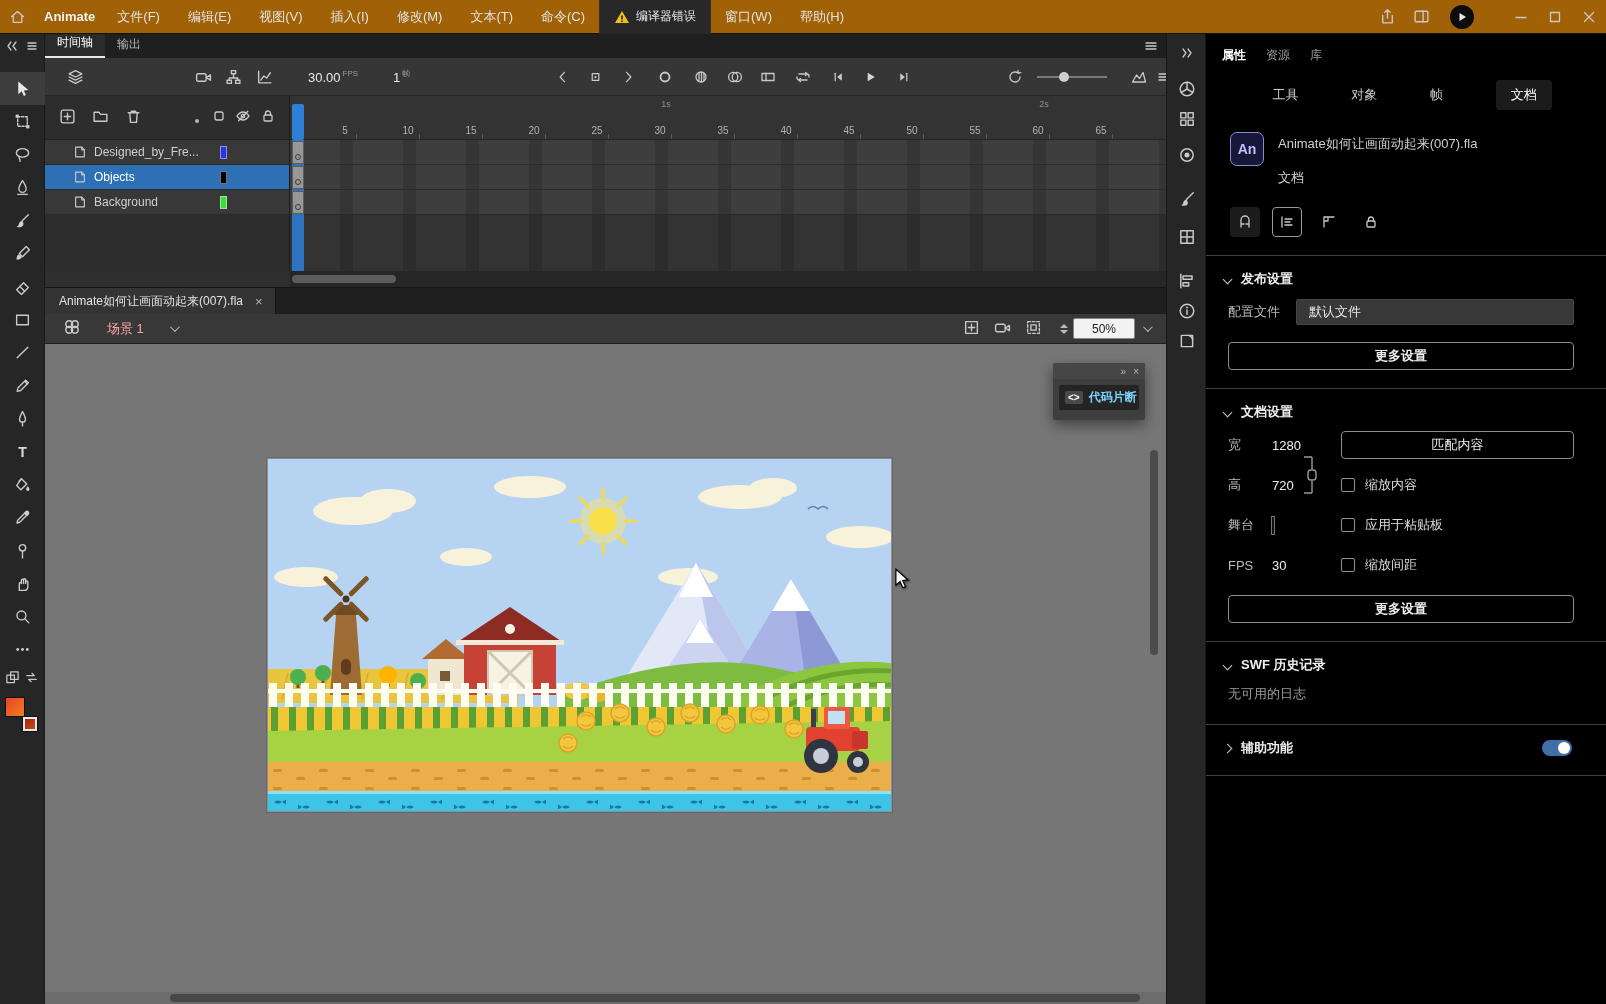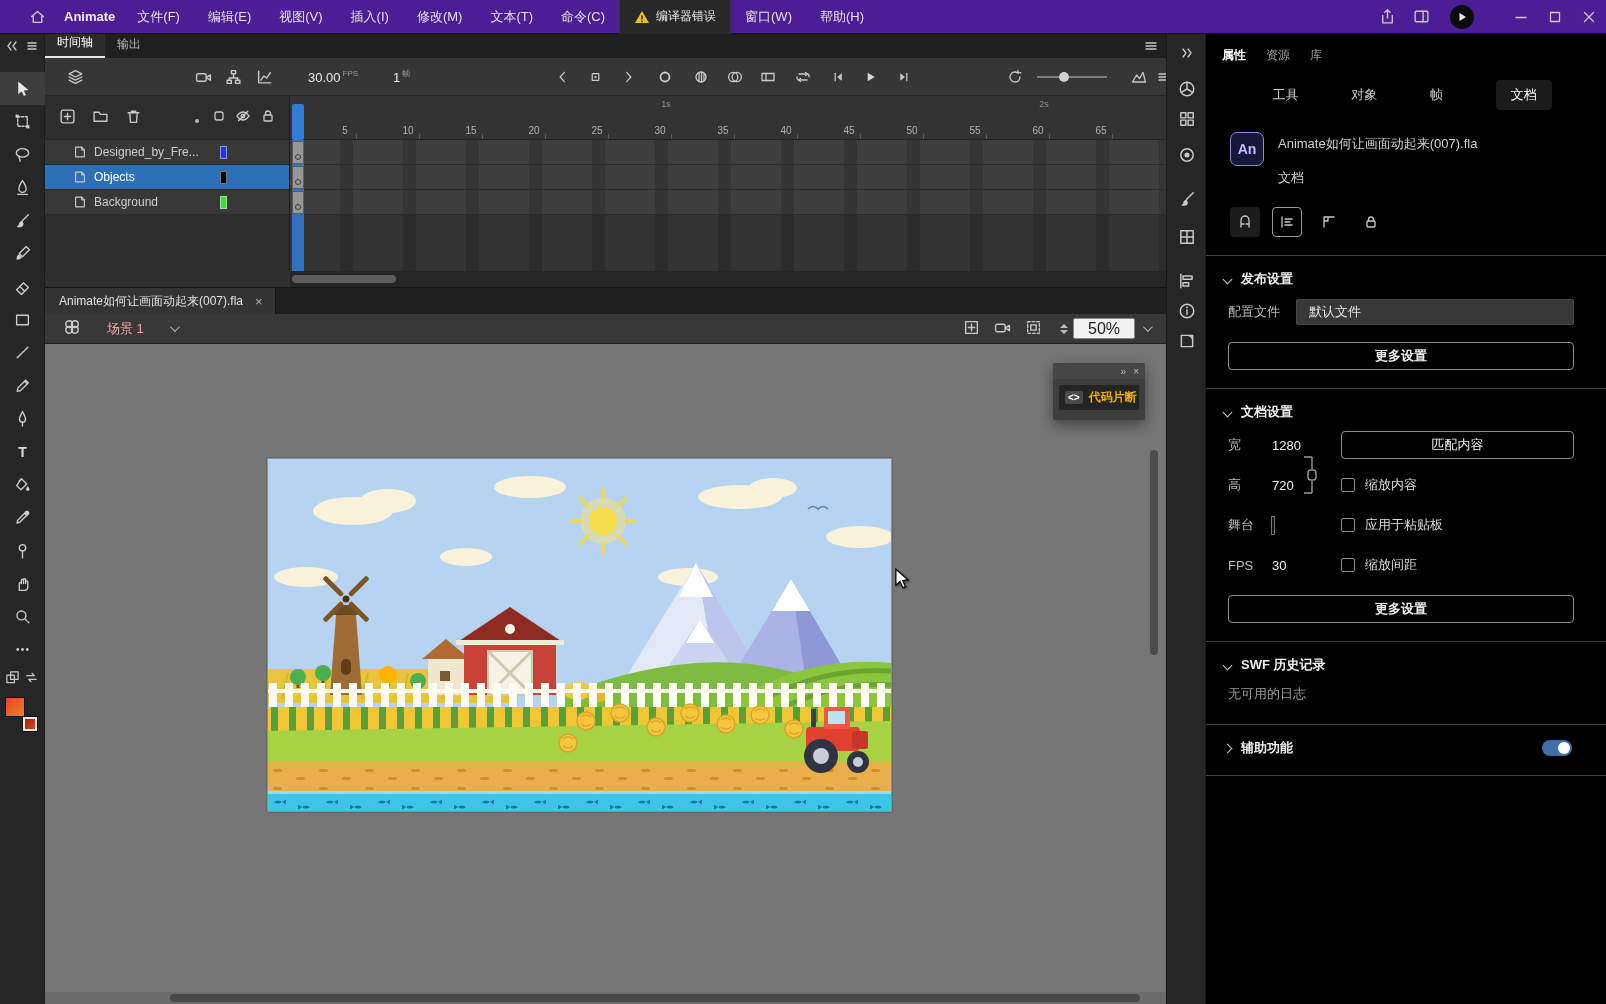--- a/index.html
+++ b/index.html
@@ -1,20 +1,20 @@
 <!DOCTYPE html>
 <html><head>
 <meta charset="utf-8">
 <style>
 *{margin:0;padding:0;box-sizing:border-box;font-family:"Liberation Sans",sans-serif;}
 html,body{width:1606px;height:1004px;overflow:hidden;background:#1d1d1d;}
 .win{position:relative;width:1606px;height:1004px;color:#d6d6d6;font-size:13px;}
 svg.ic{stroke:#c9c9c9;fill:none;stroke-width:1.3;stroke-linecap:round;stroke-linejoin:round;}
 
-.menubar{position:absolute;top:0;left:0;width:1606px;height:34px;background:#4c1d95;display:flex;align-items:center;z-index:60;border-bottom:1px solid #111;padding-left:20px;}
+.menubar{position:absolute;top:0;left:0;width:1606px;height:34px;background:#a16207;display:flex;align-items:center;z-index:60;border-bottom:1px solid #111;}
 .menubar .app{font-weight:bold;color:#f0f0f0;margin:0 8px 0 10px;}
 .menu-item{padding:0 14px;color:#e2e2e2;line-height:34px;cursor:default;}
 .err-group{display:flex;align-items:center;gap:6px;padding:0 14px;height:34px;border-left:1px solid #333;border-right:1px solid #333;background:#282828;}
 .err-group span{font-size:12px;color:#e8e8e8;font-family:Liberation Serif, serif;}
 .win-btns{display:flex;align-items:center;margin-left:18px;}
 .win-btn{width:34px;height:34px;display:flex;align-items:center;justify-content:center;}
 .play-circle{width:24px;height:24px;border-radius:50%;background:#0c0c0c;display:flex;align-items:center;justify-content:center;margin:0 12px;}
 
 .toolbar{position:absolute;top:34px;left:0;width:45px;height:970px;background:#262626;border-right:1px solid #1a1a1a;z-index:40;}
 .tb-top{height:24px;display:flex;align-items:center;justify-content:space-between;padding:0 6px;color:#9a9a9a;}
@@ -54,34 +54,34 @@
 .playhead-line{position:absolute;left:2px;top:44px;width:12px;bottom:0;background:rgba(46,127,214,.85);z-index:2;}
 .kf-cell{position:absolute;left:2px;width:12px;height:23px;background:#979797;border:1px solid #5c5c5c;z-index:4;}
 .kf-cell i{position:absolute;left:50%;bottom:3px;width:6px;height:6px;border:1px solid #3d3d3d;border-radius:50%;transform:translateX(-50%);display:block;}
 .tl-scroll{position:absolute;left:245px;right:0;bottom:0;height:16px;background:#262626;}
 .tl-thumb{position:absolute;left:2px;top:4px;width:104px;height:8px;background:#5c5c5c;border-radius:4px;}
 
 .doctabs{position:absolute;left:45px;top:288px;width:1121px;height:26px;background:#1f1f1f;display:flex;z-index:30;}
 .doctab{display:flex;align-items:center;gap:12px;background:#343434;color:#e2e2e2;font-size:12px;padding:0 12px 0 14px;border-right:1px solid #141414;}
 .doctab .x{color:#b5b5b5;font-size:13px;}
 .editbar{position:absolute;left:45px;top:314px;width:1121px;height:30px;background:#383838;display:flex;align-items:center;z-index:30;border-bottom:1px solid #1f1f1f;}
-.zoombox{width:62px;height:21px;background:#f2f2f2;color:#222;font-size:16px;display:flex;align-items:center;justify-content:center;border:1px solid #888;border-radius:2px;}
+.zoombox{width:62px;height:21px;background:#f2f2f2;color:#222;font-size:12px;display:flex;align-items:center;justify-content:center;border:1px solid #888;border-radius:2px;}
 .spinner{display:flex;flex-direction:column;gap:2px;margin-right:5px;}
 .spinner b{width:0;height:0;border-left:4px solid transparent;border-right:4px solid transparent;}
 .spin-up{border-bottom:4px solid #bbb;}
 .spin-dn{border-top:4px solid #bbb;}
 .chev-dn{width:7px;height:7px;border-right:1.5px solid #bbb;border-bottom:1.5px solid #bbb;transform:rotate(45deg) translateY(-2px);display:inline-block;}
 
 .stage{position:absolute;left:45px;top:344px;width:1121px;height:660px;background:#767676;overflow:hidden;}
 .canvas{position:absolute;left:222px;top:114px;width:625px;height:354px;border:1px solid #8f8f8f;background:#fff;box-shadow:0 0 0 1px rgba(60,60,90,.25);}
 .snippets{position:absolute;left:1008px;top:19px;width:92px;height:57px;background:#3e3e3e;border-radius:2px;box-shadow:0 5px 14px rgba(0,0,0,.45);z-index:10;}
 .snip-head{height:16px;display:flex;align-items:center;justify-content:flex-end;gap:7px;padding:0 6px;color:#b9b9b9;font-size:10px;background:#464646;border-radius:2px 2px 0 0;}
 .snip-body{display:flex;align-items:center;gap:6px;background:#242424;margin:6px;padding:4px 6px;border-radius:2px;}
 .snip-body .code{font-size:10px;color:#fff;background:#4a4a4a;border-radius:2px;padding:1px 3px;font-weight:bold;}
-.snip-body .lbl{font-size:12px;color:#eab308;font-weight:bold;white-space:nowrap;}
+.snip-body .lbl{font-size:12px;color:#7dd3fc;font-weight:bold;white-space:nowrap;}
 .vscroll{position:absolute;left:1105px;top:106px;width:8px;height:205px;background:#4c4c4c;border-radius:4px;}
 .hscroll-track{position:absolute;left:0;bottom:0;width:100%;height:12px;background:#6c6c6c;}
 .hscroll{position:absolute;left:125px;bottom:2px;width:970px;height:8px;background:#484848;border-radius:4px;}
 .cursor{position:absolute;left:848px;top:224px;z-index:20;filter:drop-shadow(1px 1px 1px rgba(0,0,0,.5));}
 
 .dock{position:absolute;left:1166px;top:34px;width:40px;height:970px;background:#262626;border-left:1px solid #181818;border-right:1px solid #181818;z-index:40;}
 .dock-ic{width:40px;height:30px;display:flex;align-items:center;justify-content:center;}
 
 .props{position:absolute;left:1206px;top:34px;width:400px;height:970px;background:#000000;z-index:40;font-size:13px;}
 .props-tabs{display:flex;gap:20px;padding:13px 0 0 16px;font-size:12px;}

